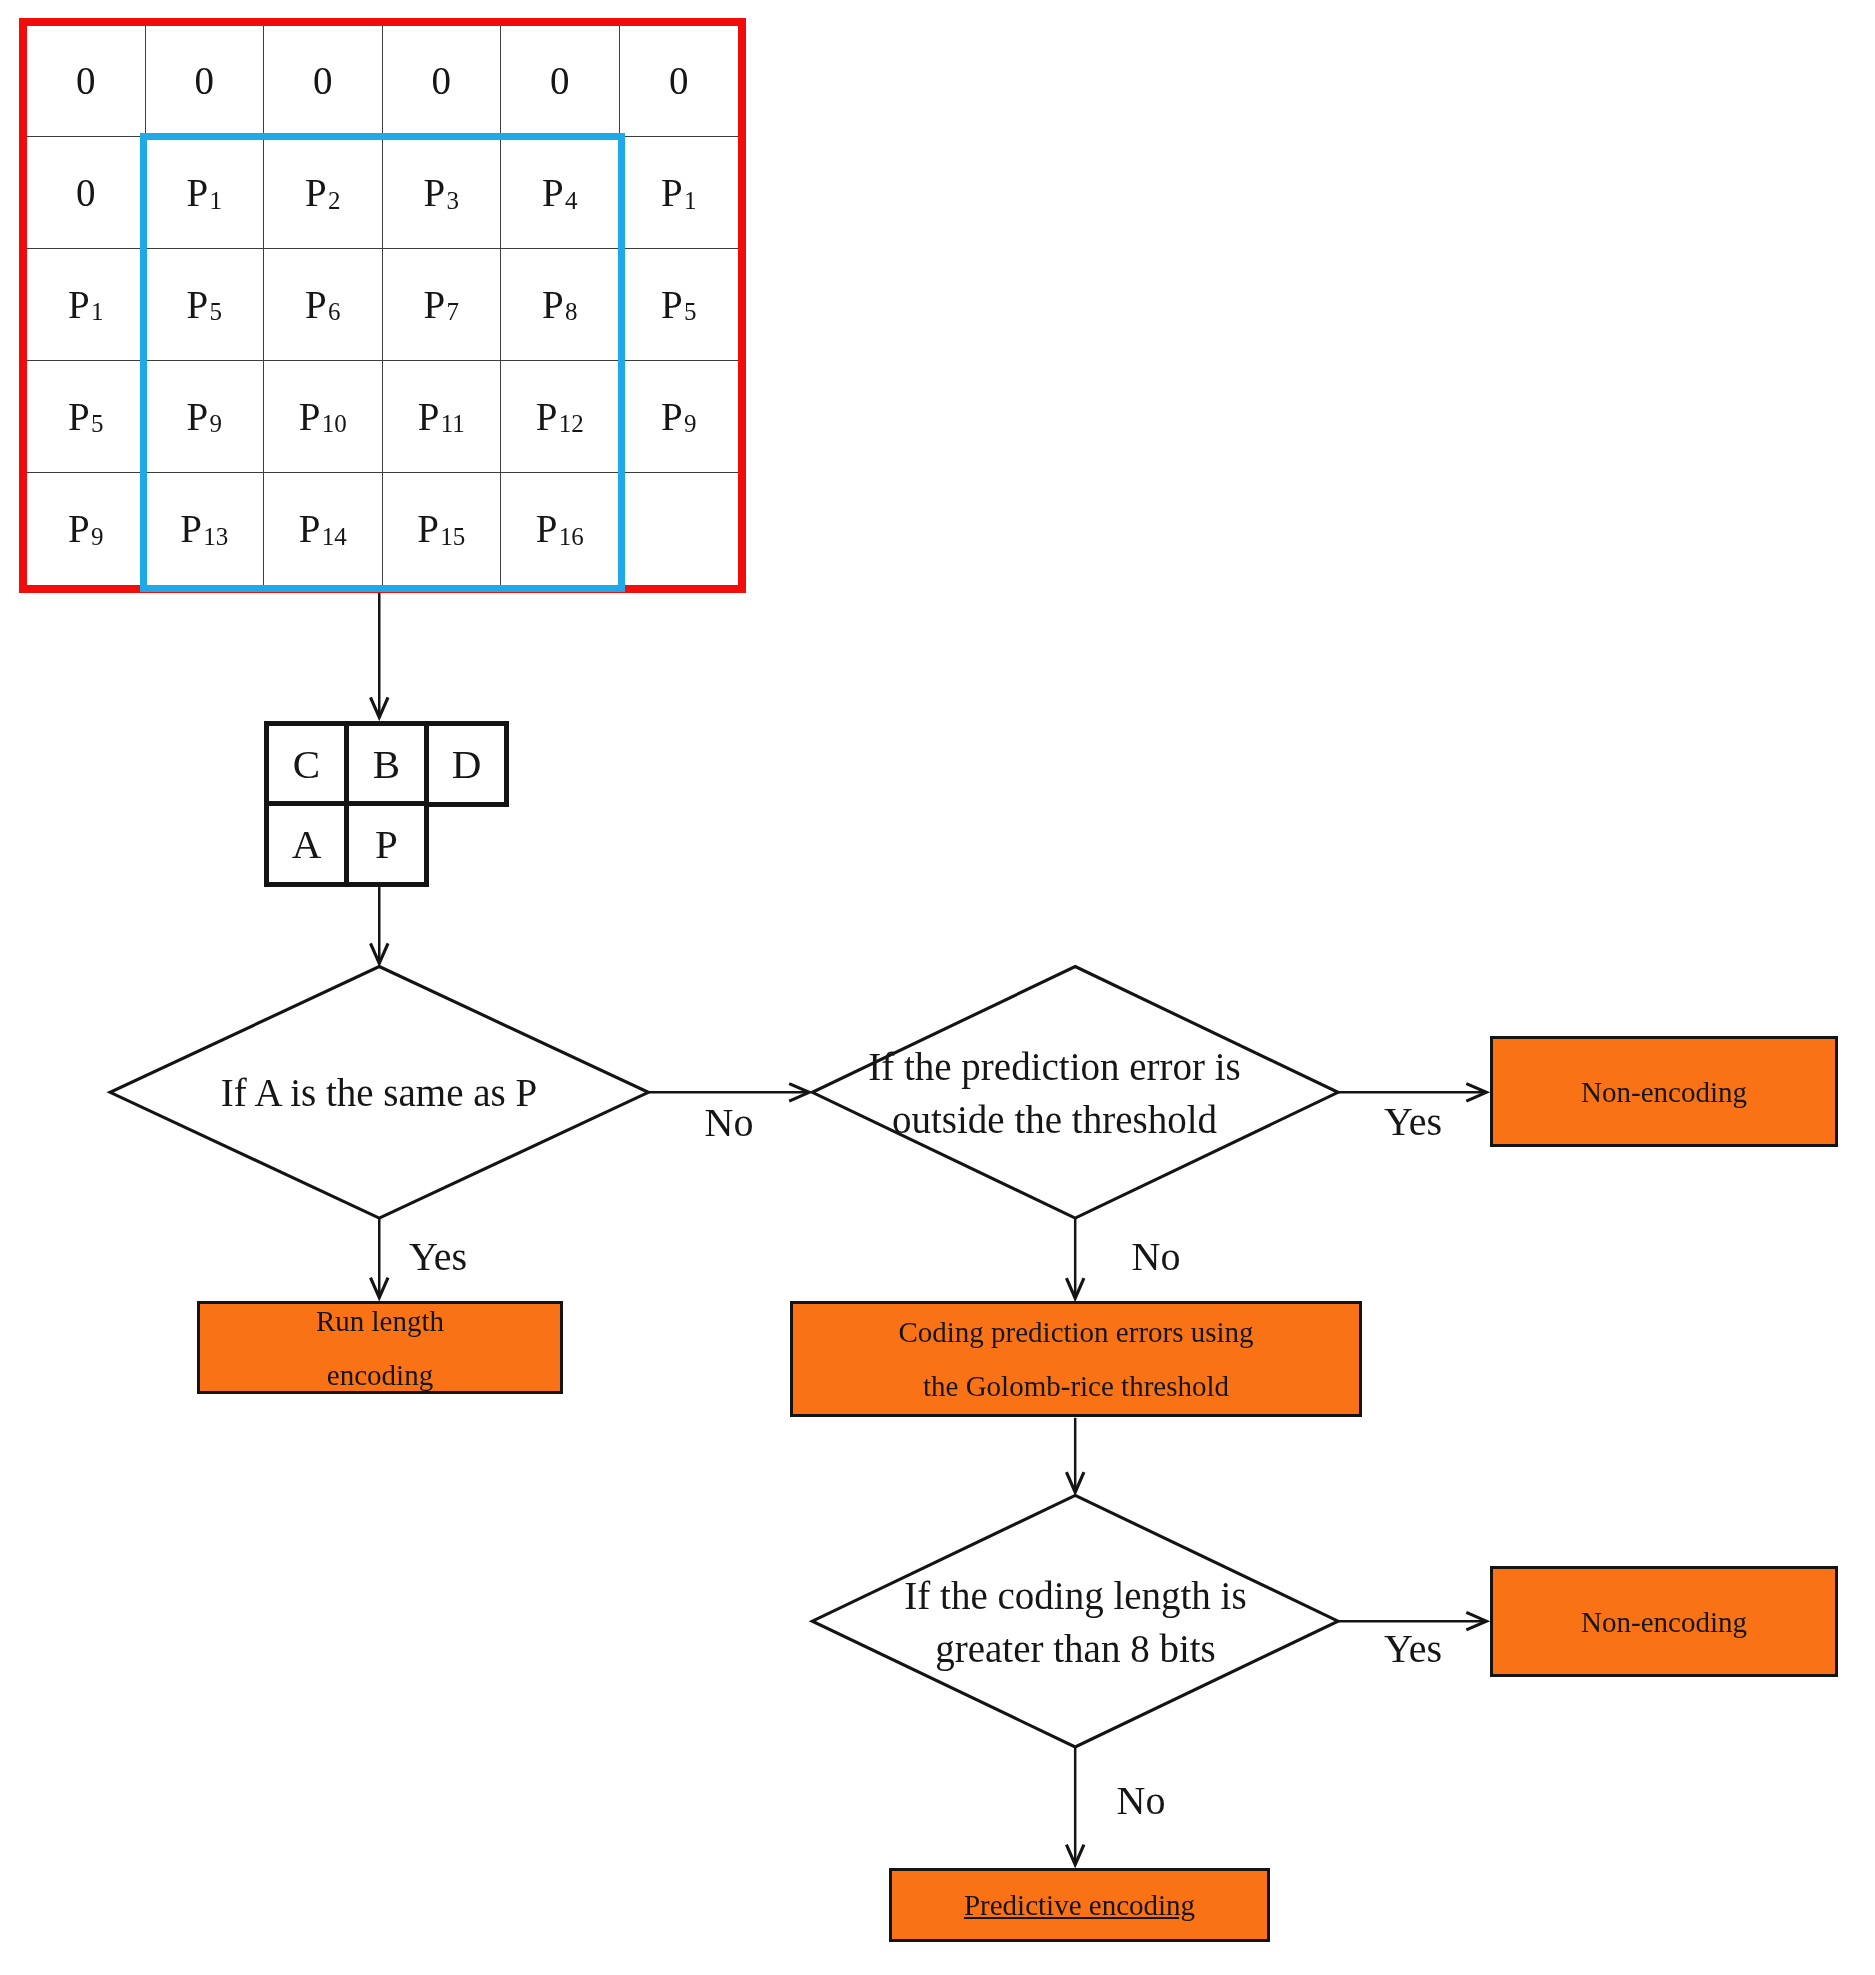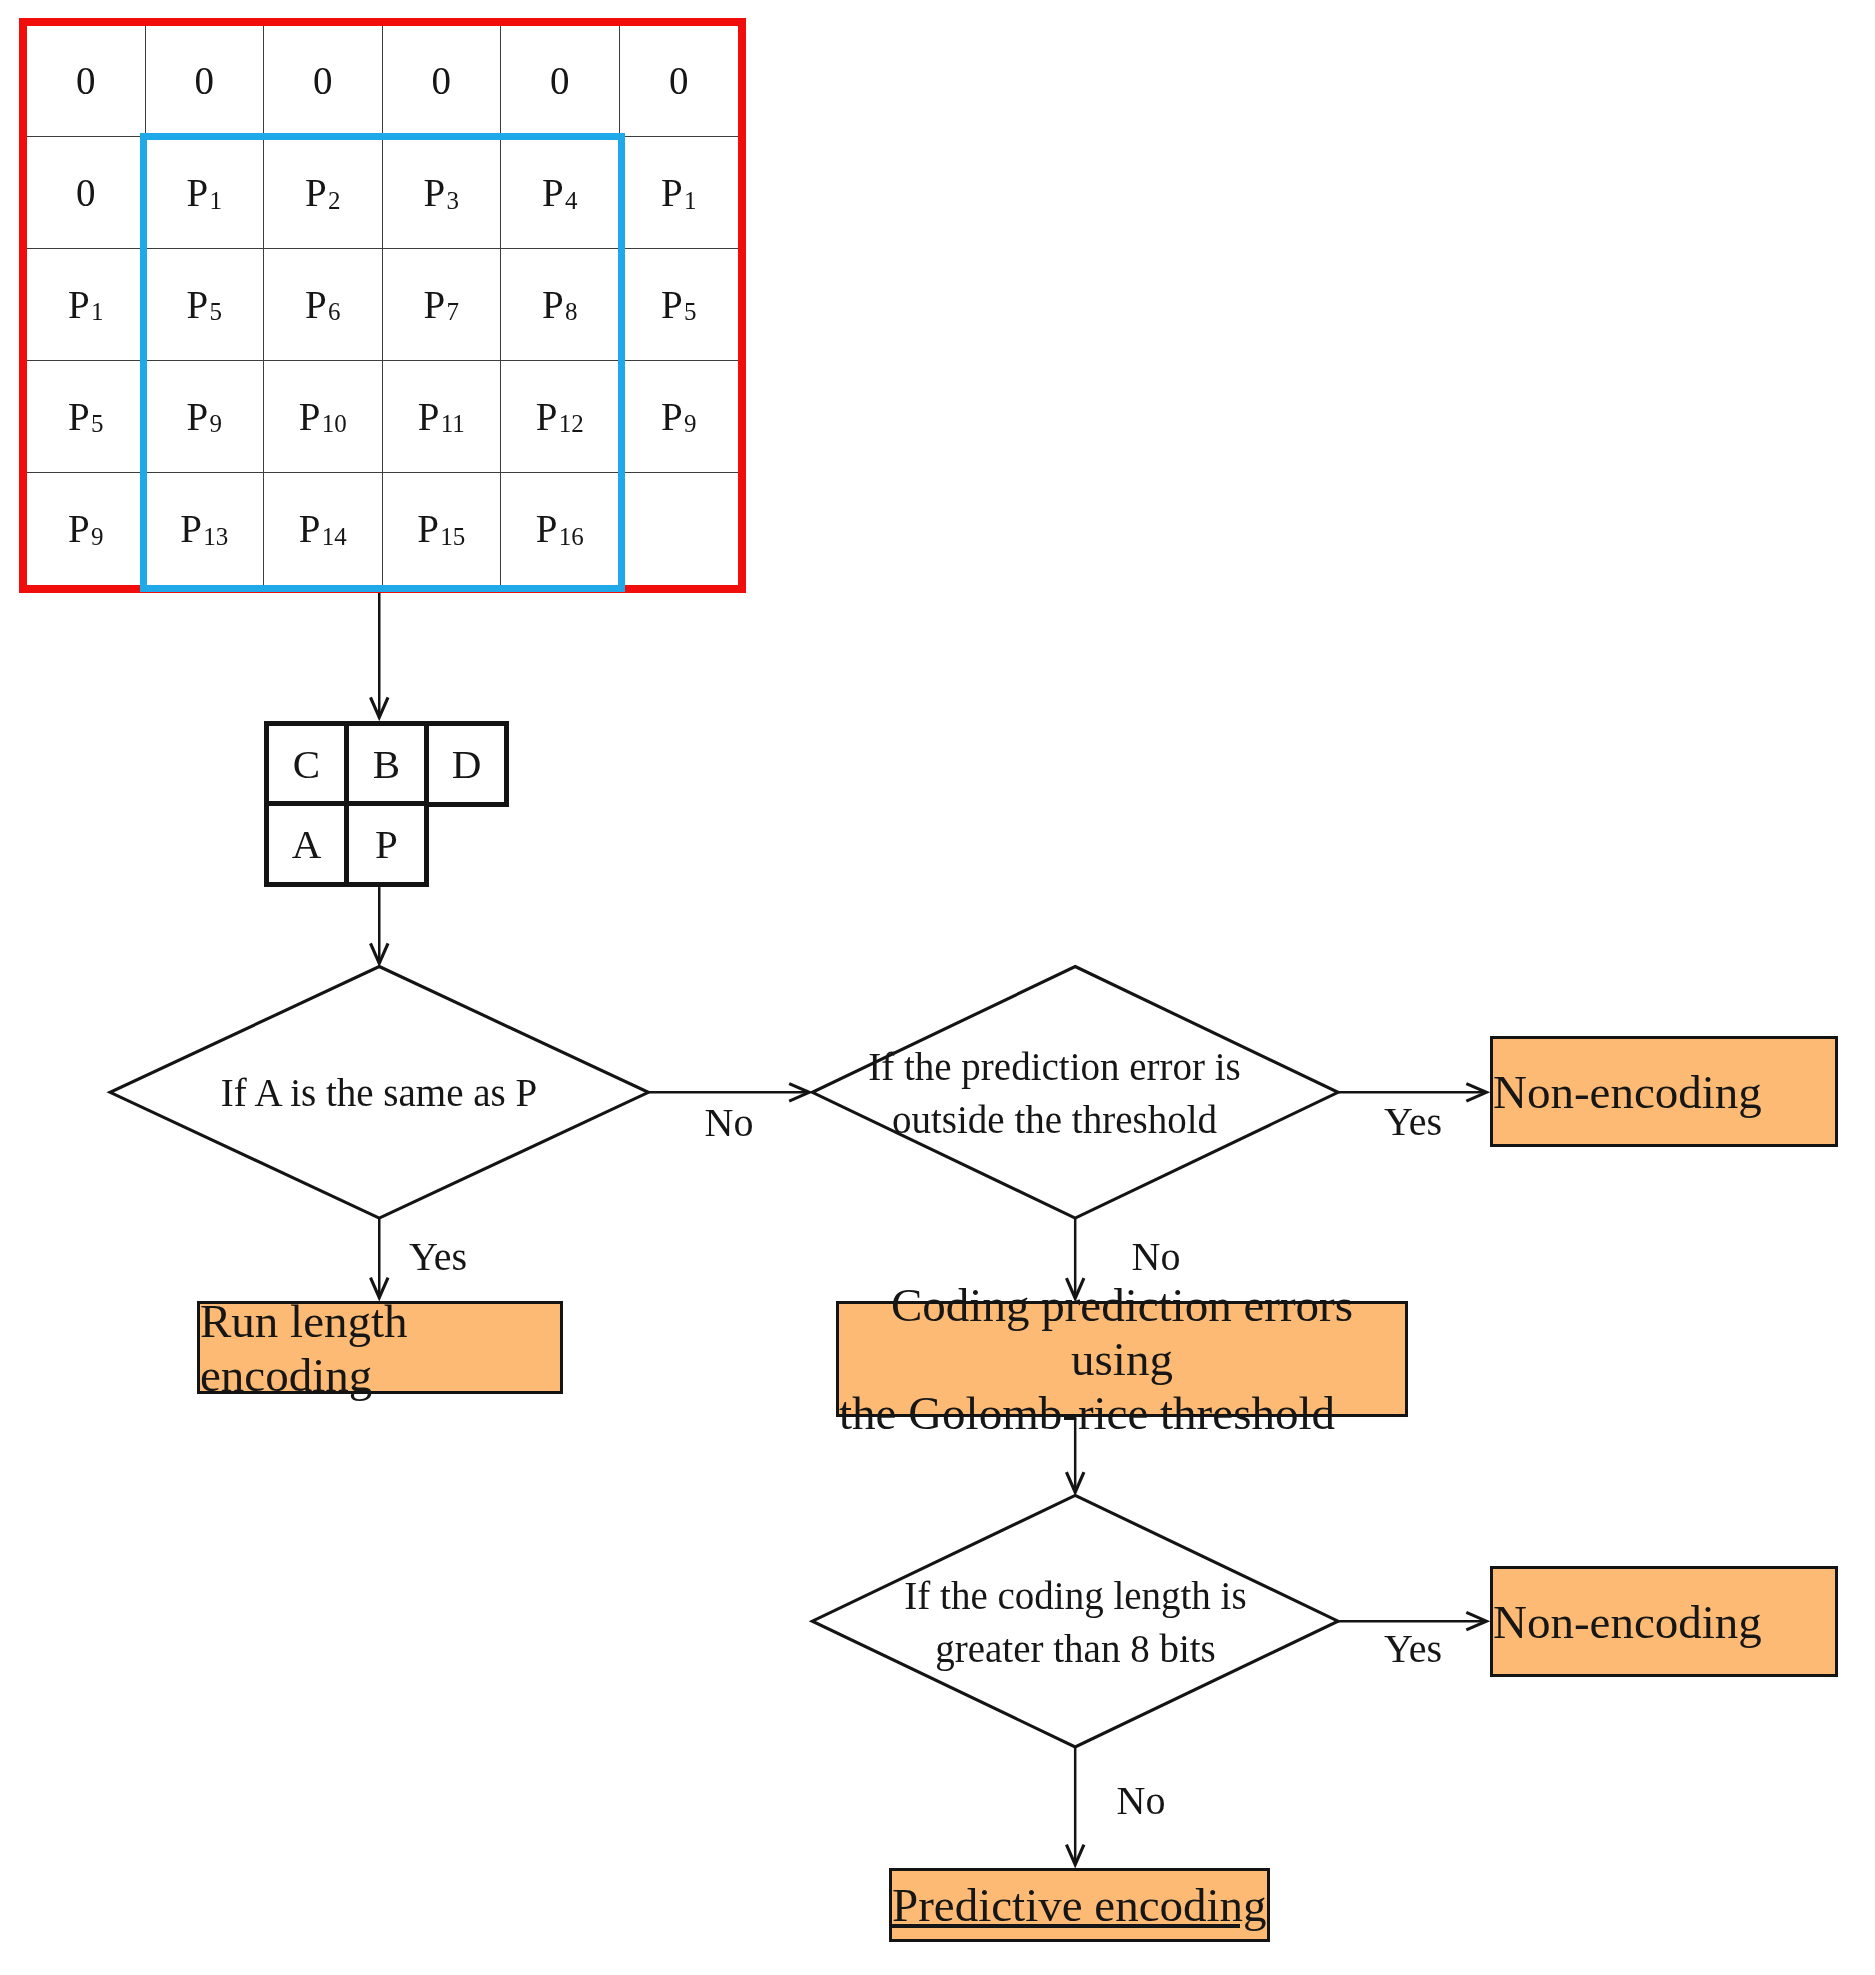--- a/index.html
+++ b/index.html
@@ -20,23 +20,23 @@
 
   
   .tcell{border:5px solid #141414;background:#fff;z-index:2;display:flex;align-items:center;justify-content:center;font-size:41px;}
   #tcell-c{left:264px;top:721px;width:85px;height:86px;}
   #tcell-b{left:344px;top:721px;width:85px;height:86px;}
   #tcell-d{left:424px;top:721px;width:85px;height:86px;}
   #tcell-a{left:264px;top:801px;width:85px;height:86px;}
   #tcell-p{left:344px;top:801px;width:85px;height:86px;}
 
   
-  .fbox{border:3.8px solid #141414;background:#fdba74;z-index:2;display:flex;flex-direction:column;align-items:flex-start;justify-content:center;text-align:center;font-size:47px;line-height:54px;}
+  .fbox{border:3.8px solid #141414;background:#f97316;z-index:2;display:flex;flex-direction:column;align-items:center;justify-content:center;text-align:center;font-size:29px;line-height:54px;}
   #box-run-length{left:197px;top:1301px;width:366px;height:93px;}
-  #box-golomb{left:790px;top:1301px;width:572px;height:116px;margin-left:46px;}
+  #box-golomb{left:790px;top:1301px;width:572px;height:116px;}
   #box-non-encoding-1{left:1490px;top:1036px;width:348px;height:111px;}
   #box-non-encoding-2{left:1490px;top:1566px;width:348px;height:111px;}
   #box-predictive{left:889px;top:1868px;width:381px;height:74px;text-decoration:underline;}
 
   
   .dlabel{z-index:2;display:flex;flex-direction:column;align-items:center;justify-content:center;text-align:center;font-size:39px;line-height:53px;background:transparent;}
   #label-d1{left:160px;top:1042px;width:438px;height:100px;}
   #label-d2{left:829px;top:1033px;width:451px;height:119px;}
   #label-d3{left:850px;top:1562px;width:451px;height:119px;}
 

